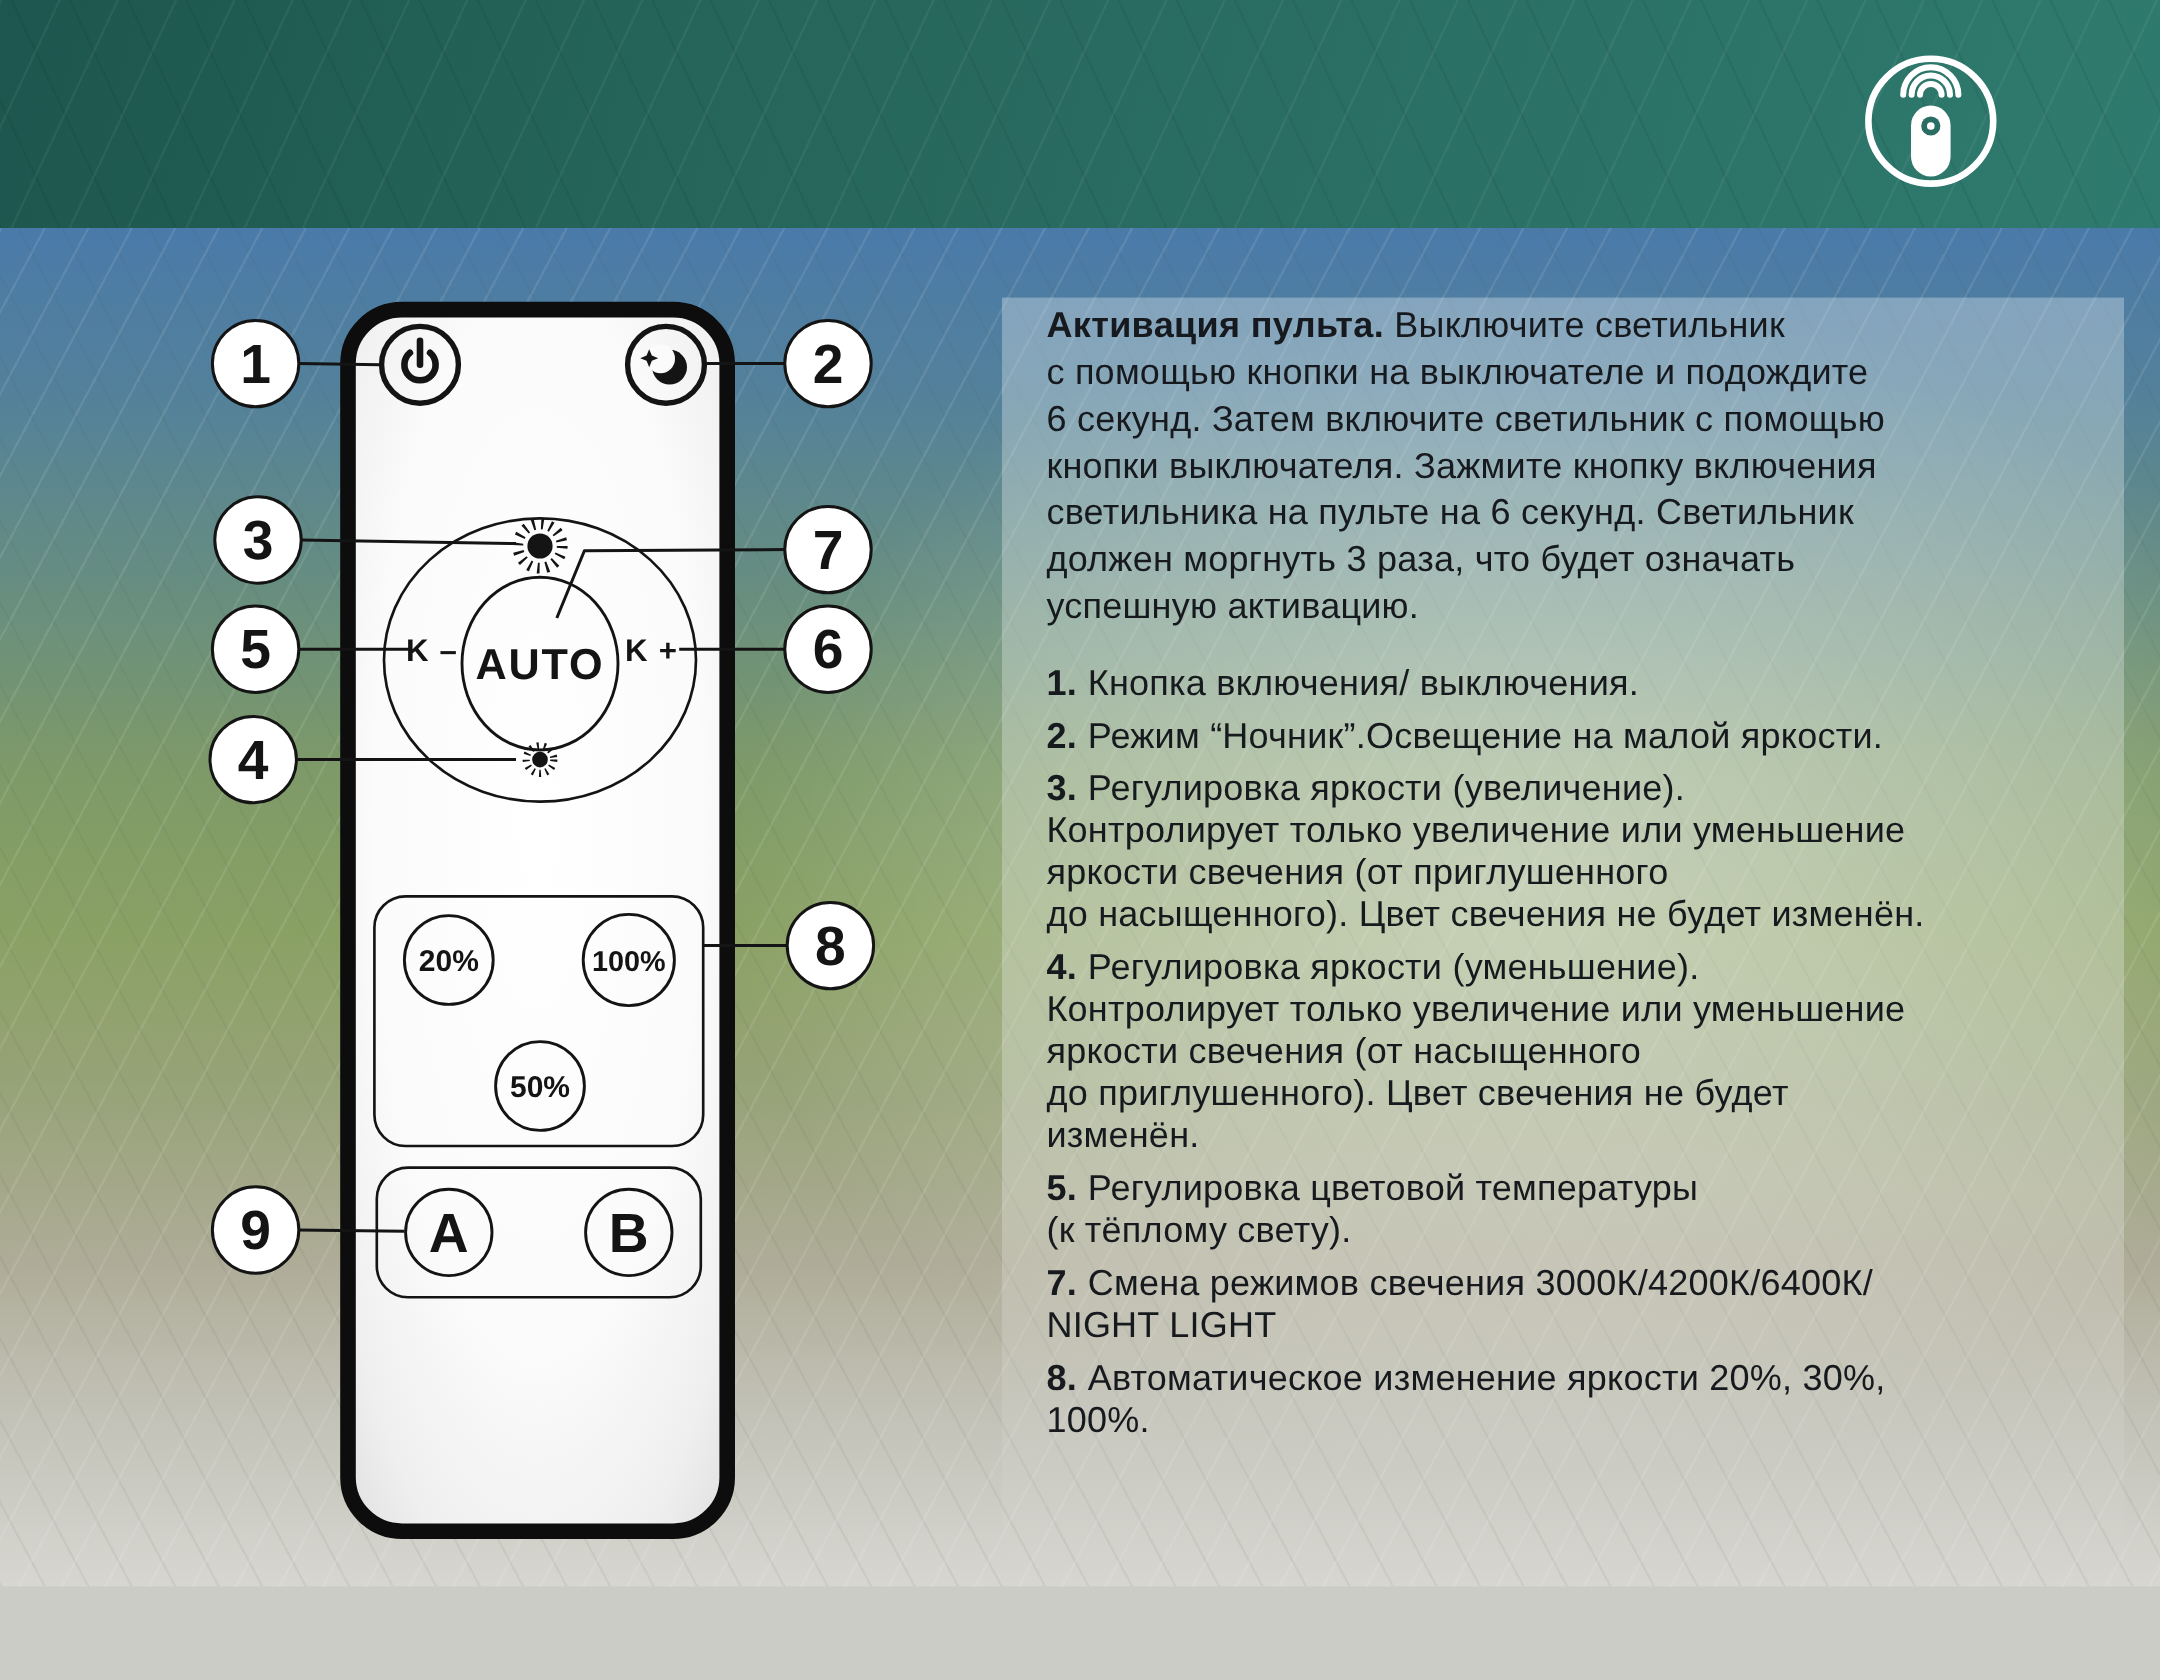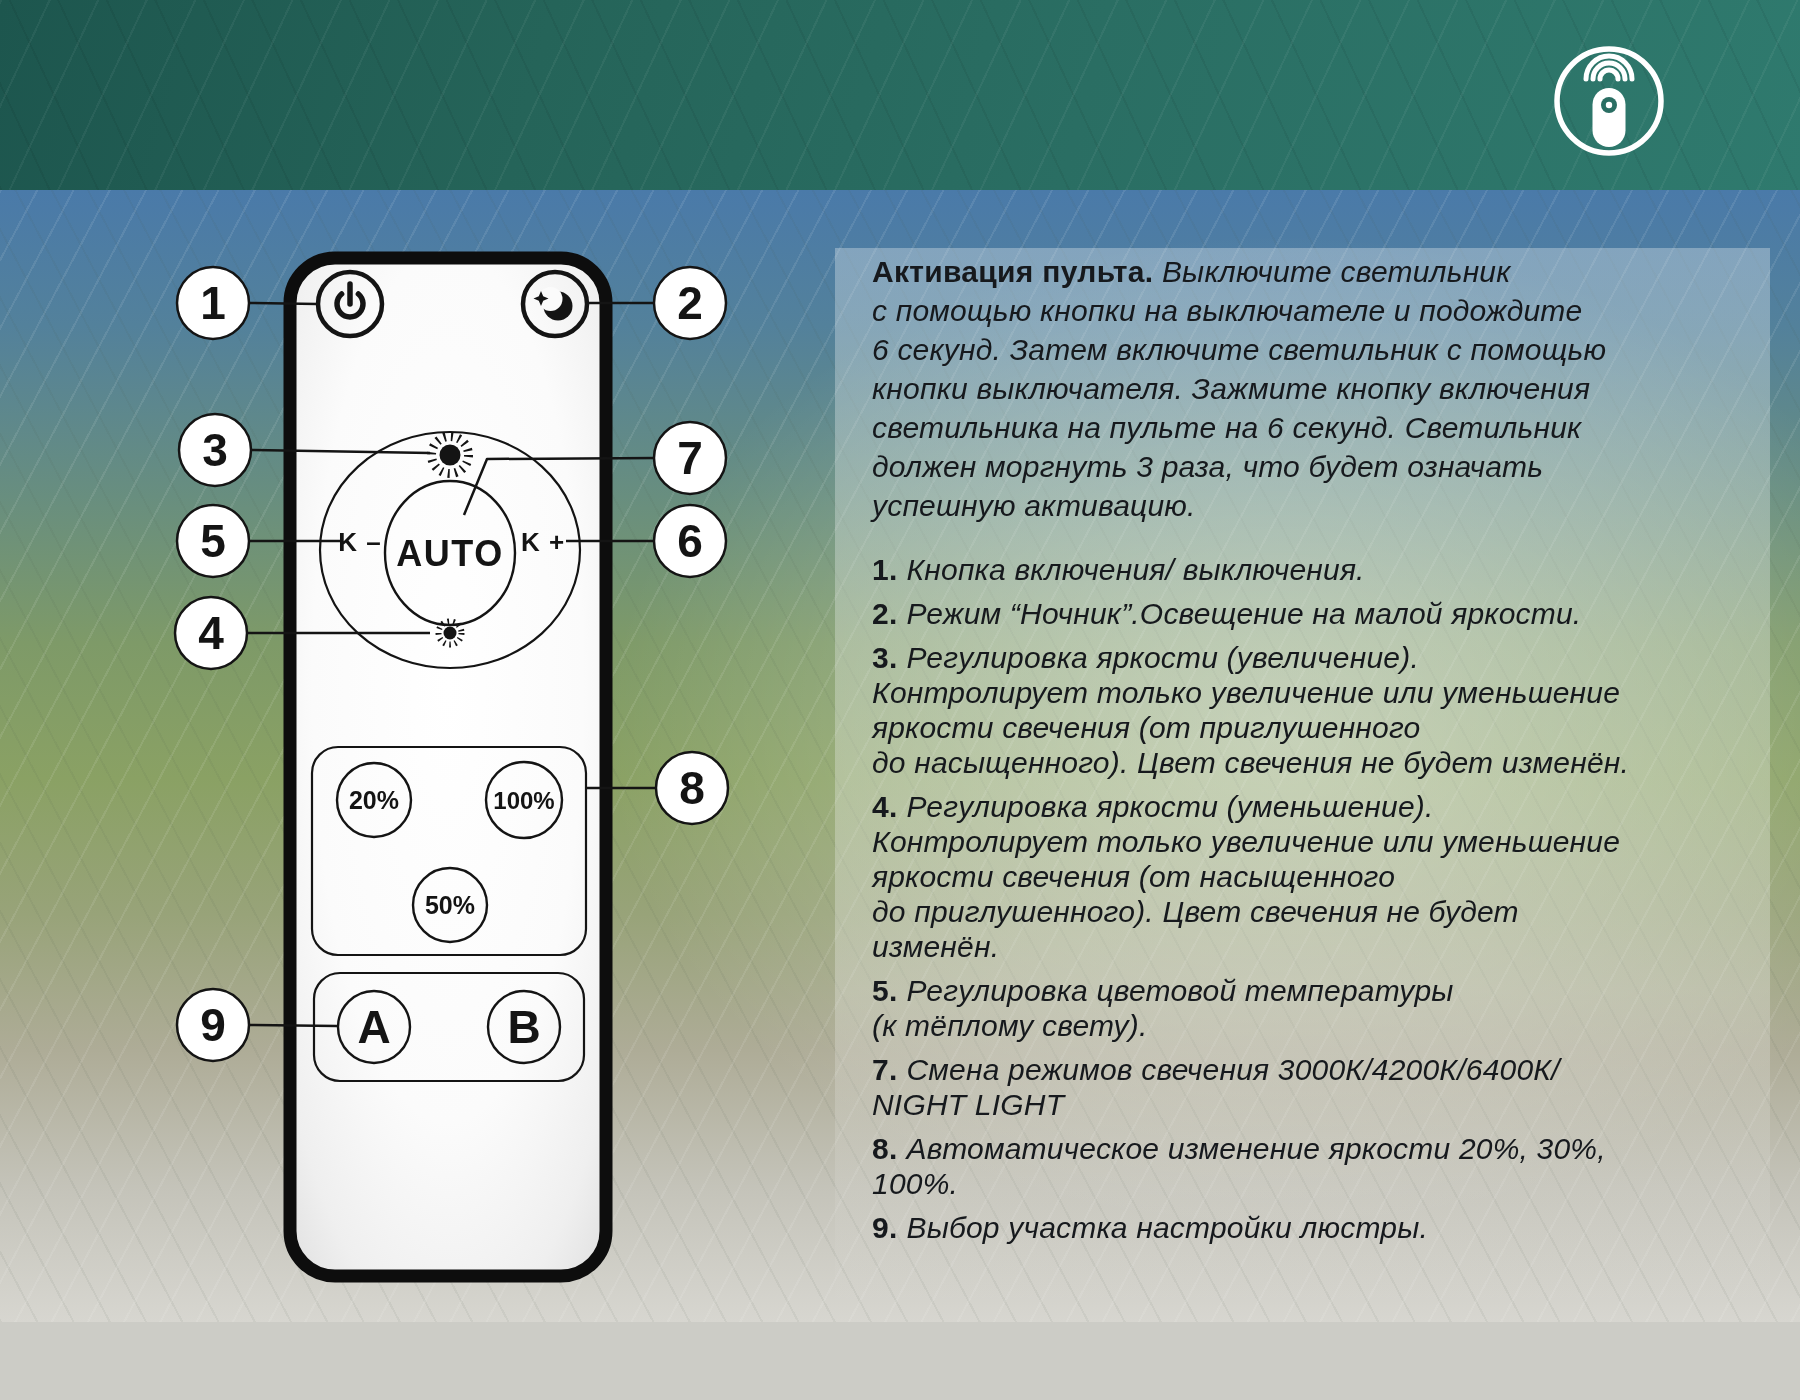--- a/index.html
+++ b/index.html
@@ -43,21 +43,21 @@
     position:absolute; left:835px; top:58px; width:935px; height:1062px;
     background:linear-gradient(180deg, rgba(235,240,242,0.34) 0%, rgba(240,240,238,0.30) 70%, rgba(240,240,238,0) 100%);
   }
   .diagram { position:absolute; left:0; top:0; width:760px; height:1132px; }
   .diagram svg { font-family:"Liberation Sans", sans-serif; }
   
   .text-col {
     position:absolute; left:872px; top:62px; width:860px;
     color:#16191d; font-size:30px; letter-spacing:0.2px;
   }
-  .pre { white-space:pre-line;font-style:italic; }
+  .pre { white-space:pre-line; }
   .intro { margin:0 0 27px 0; line-height:39px; }
   .intro b { letter-spacing:0.3px;text-align:right; }
   .item { margin:0 0 9px 0; line-height:35px; }
   .item .num { font-weight:bold; margin-right:9px; }
   
   .footer {
     position:absolute; left:0; bottom:0; width:1800px; height:78px;
     background:linear-gradient(90deg,#256156 0%,#2b7064 45%,#2b7065 100%);
     display:flex; align-items:center; justify-content:center;
   }
@@ -232,19 +232,18 @@
 Контролирует только увеличение или уменьшение
 яркости свечения (от насыщенного
 до приглушенного). Цвет свечения не будет
 изменён.</span></p>
         <p class="item"><span class="num">5.</span><span class="pre">Регулировка цветовой температуры
 (к тёплому свету).</span></p>
         <p class="item"><span class="num">7.</span><span class="pre">Смена режимов свечения 3000К/4200К/6400К/
 NIGHT LIGHT</span></p>
         <p class="item"><span class="num">8.</span><span class="pre">Автоматическое изменение яркости 20%, 30%,
 100%.</span></p>
-        <p class="item"><span class="num">9.</span><span class="pre">Выбор участка настройки люстры.</span></p>
       </div>
     </div>
   </div>
 
 
 </div>
 
 </body></html>

